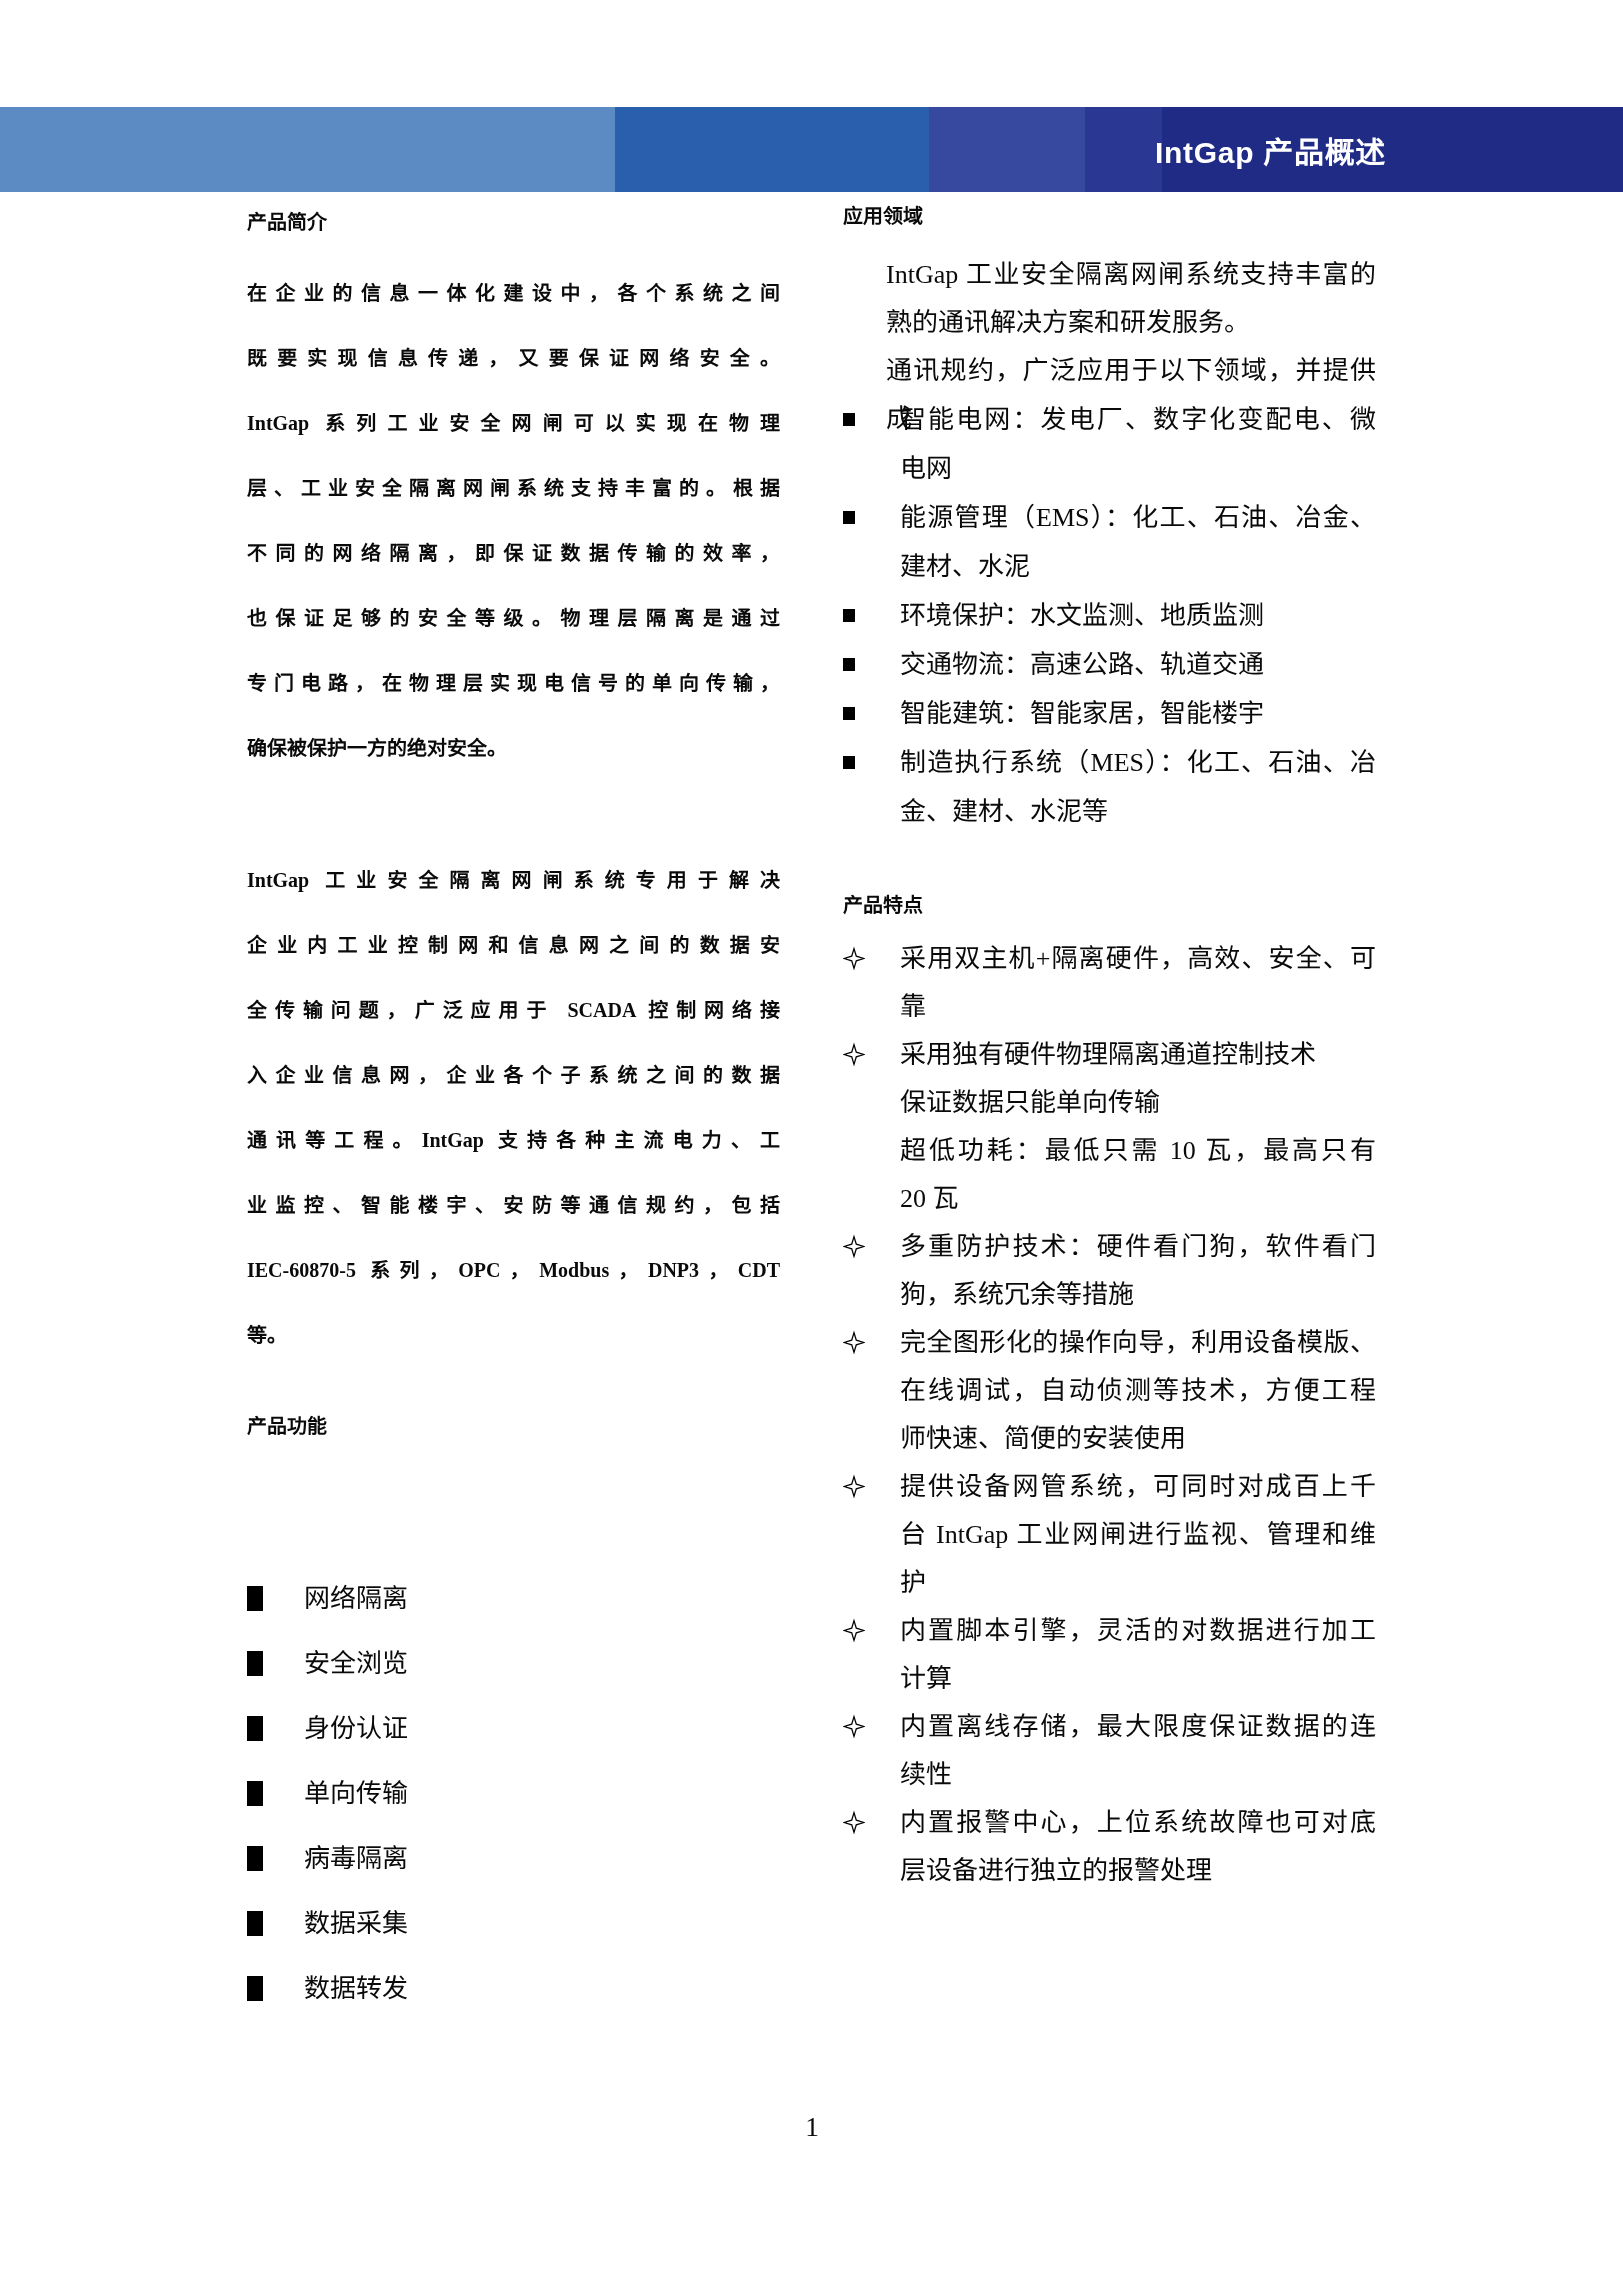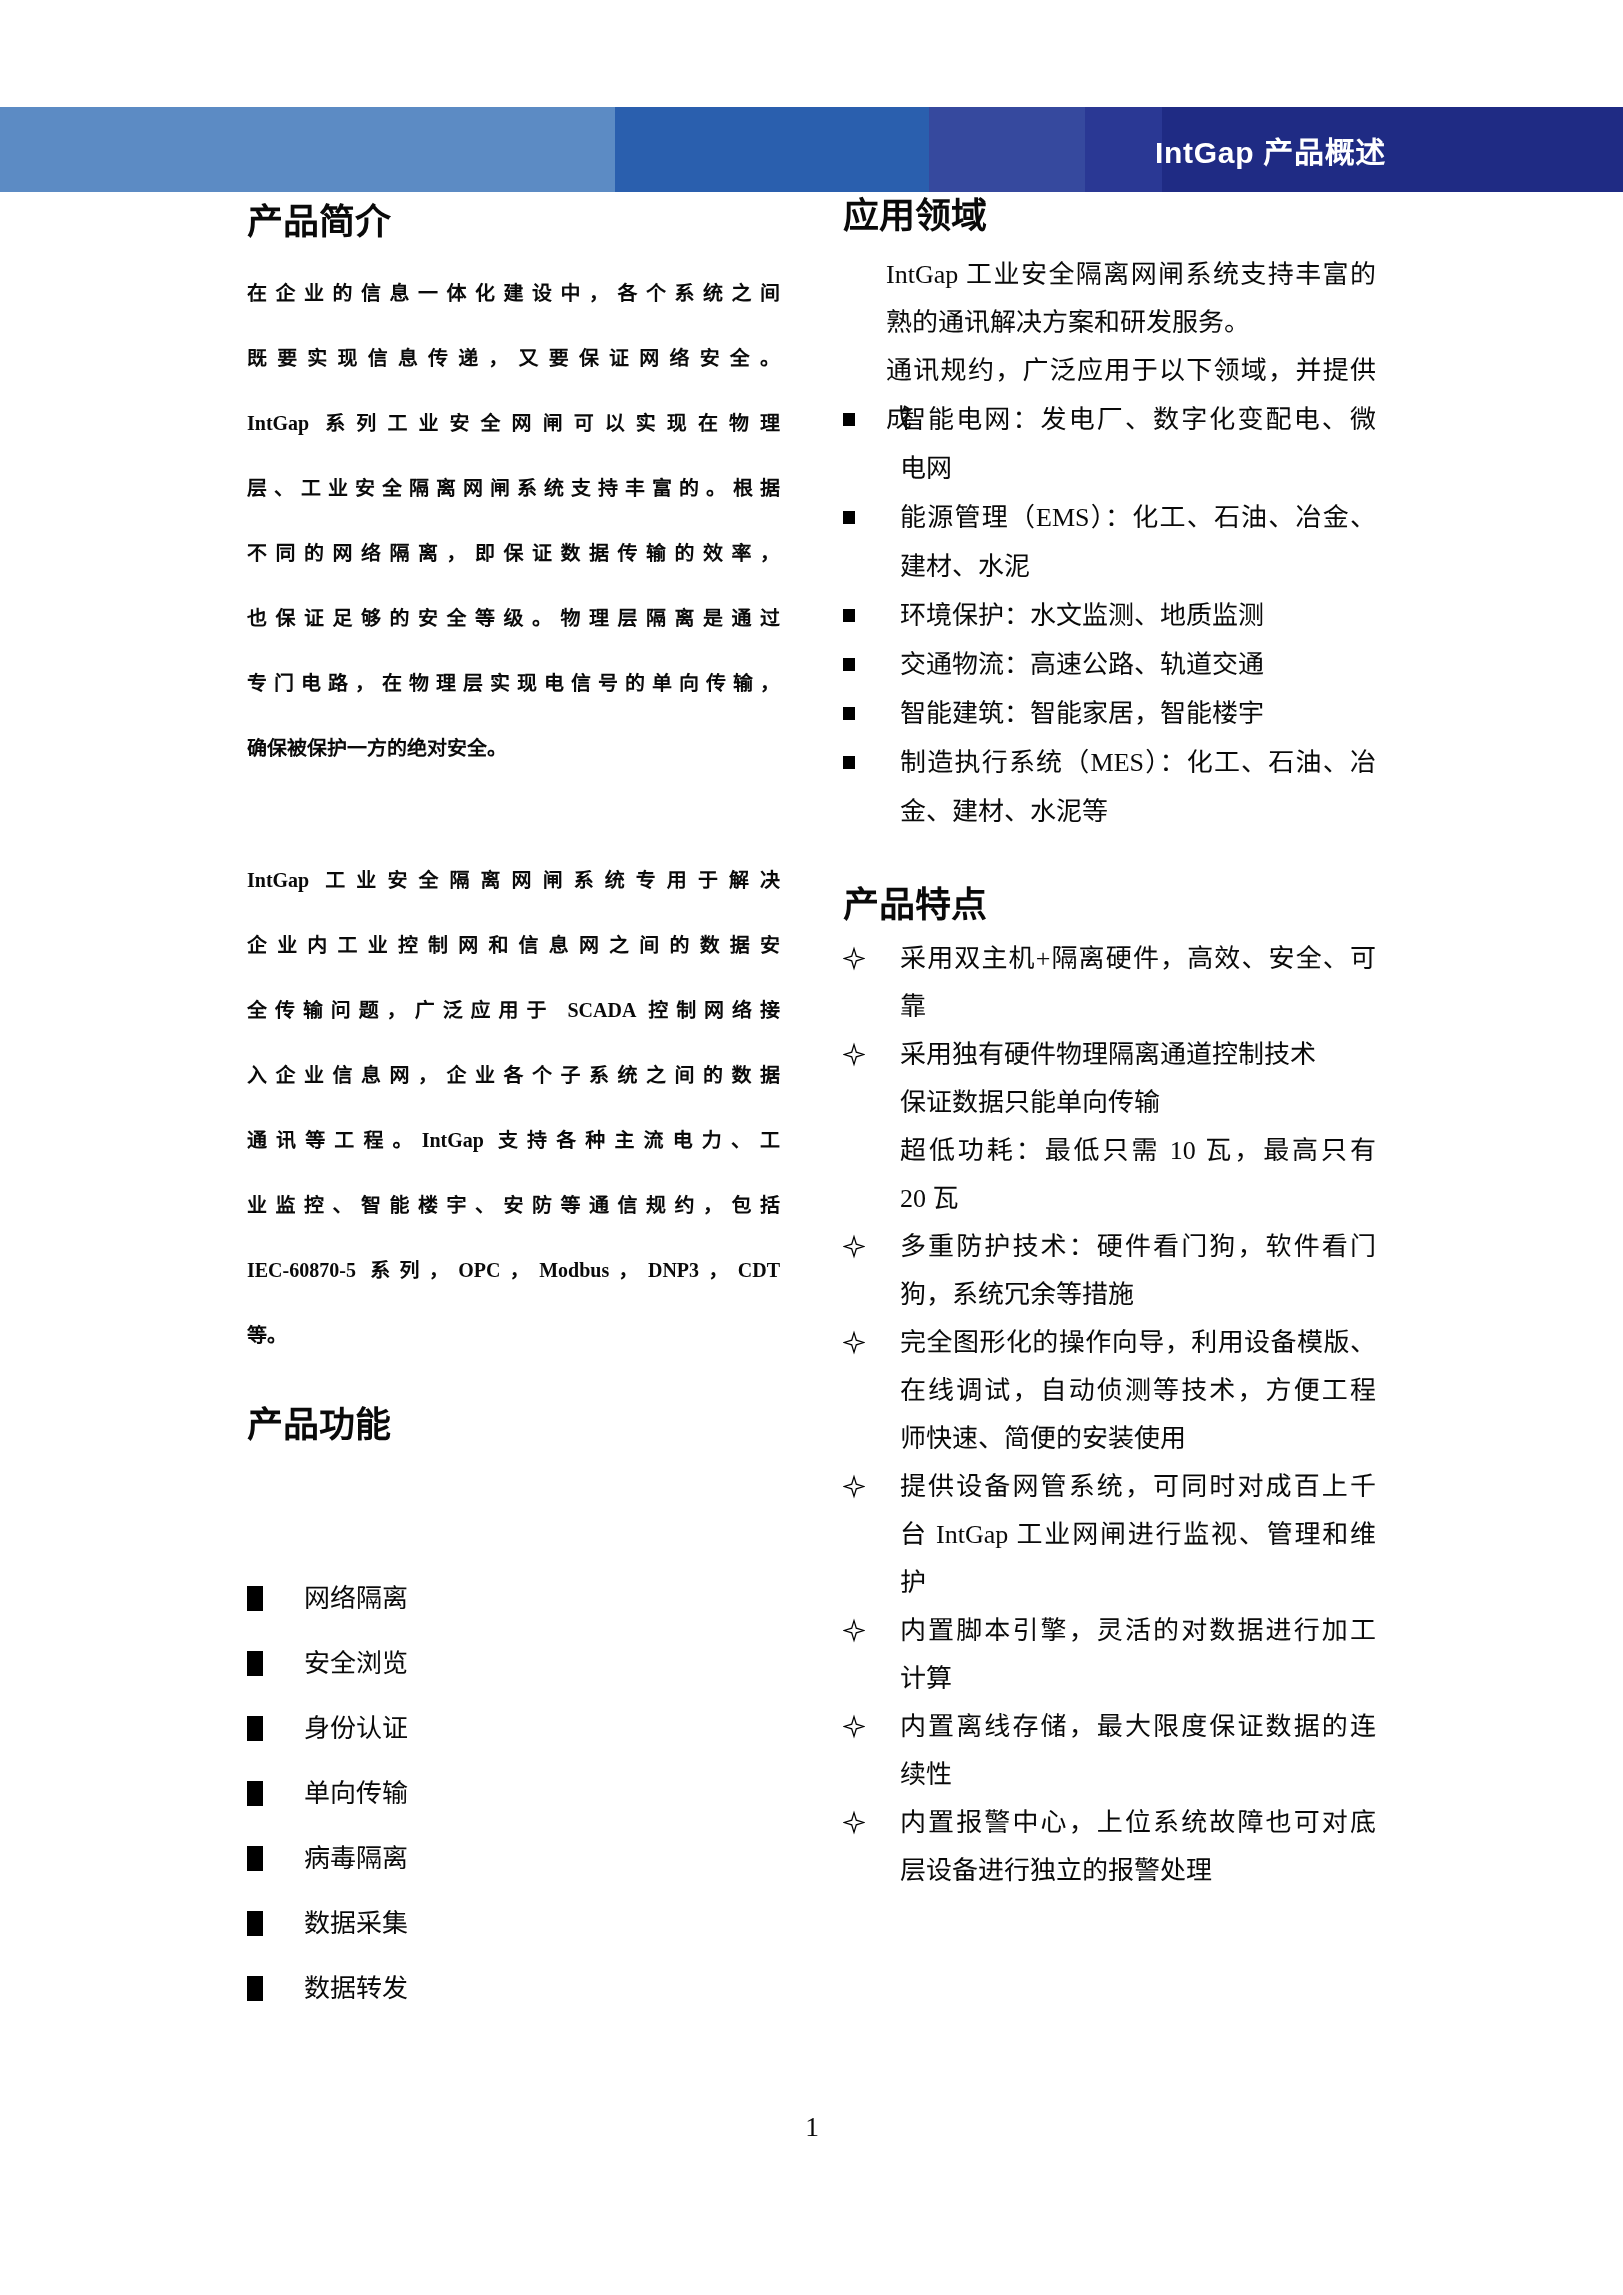--- a/index.html
+++ b/index.html
@@ -10,21 +10,21 @@
   
   .band{position:absolute;left:0;top:107px;width:1623px;height:98px;}
   .band-seg{position:absolute;top:0;height:85px;}
   .band-title{
     position:absolute;left:1155px;top:0;height:85px;display:flex;align-items:center;
     font-family:"Liberation Sans","DejaVu Sans",sans-serif;font-weight:bold;
     font-size:30px;color:#ffffff;letter-spacing:0.7px;white-space:nowrap;
   }
   
   .hd{
-    position:absolute;margin:0;font-size:36px;line-height:39px;font-weight:bold;white-space:nowrap;
+    position:absolute;margin:0;font-size:20px;line-height:39px;font-weight:bold;white-space:nowrap;
   }
   
   .blk{position:absolute;}
   .colL{left:247px;width:533px;}
   .colR{left:843px;width:533px;}
   .ln{white-space:nowrap;}
   .fill{white-space:normal;text-align:justify;text-align-last:justify;}
   .pL .ln{font-size:20px;line-height:65px;font-weight:bold;}
   .pR .ln{font-size:26px;line-height:48px;margin-left:43px;}
   .appList .ln{font-size:26px;line-height:49px;}

